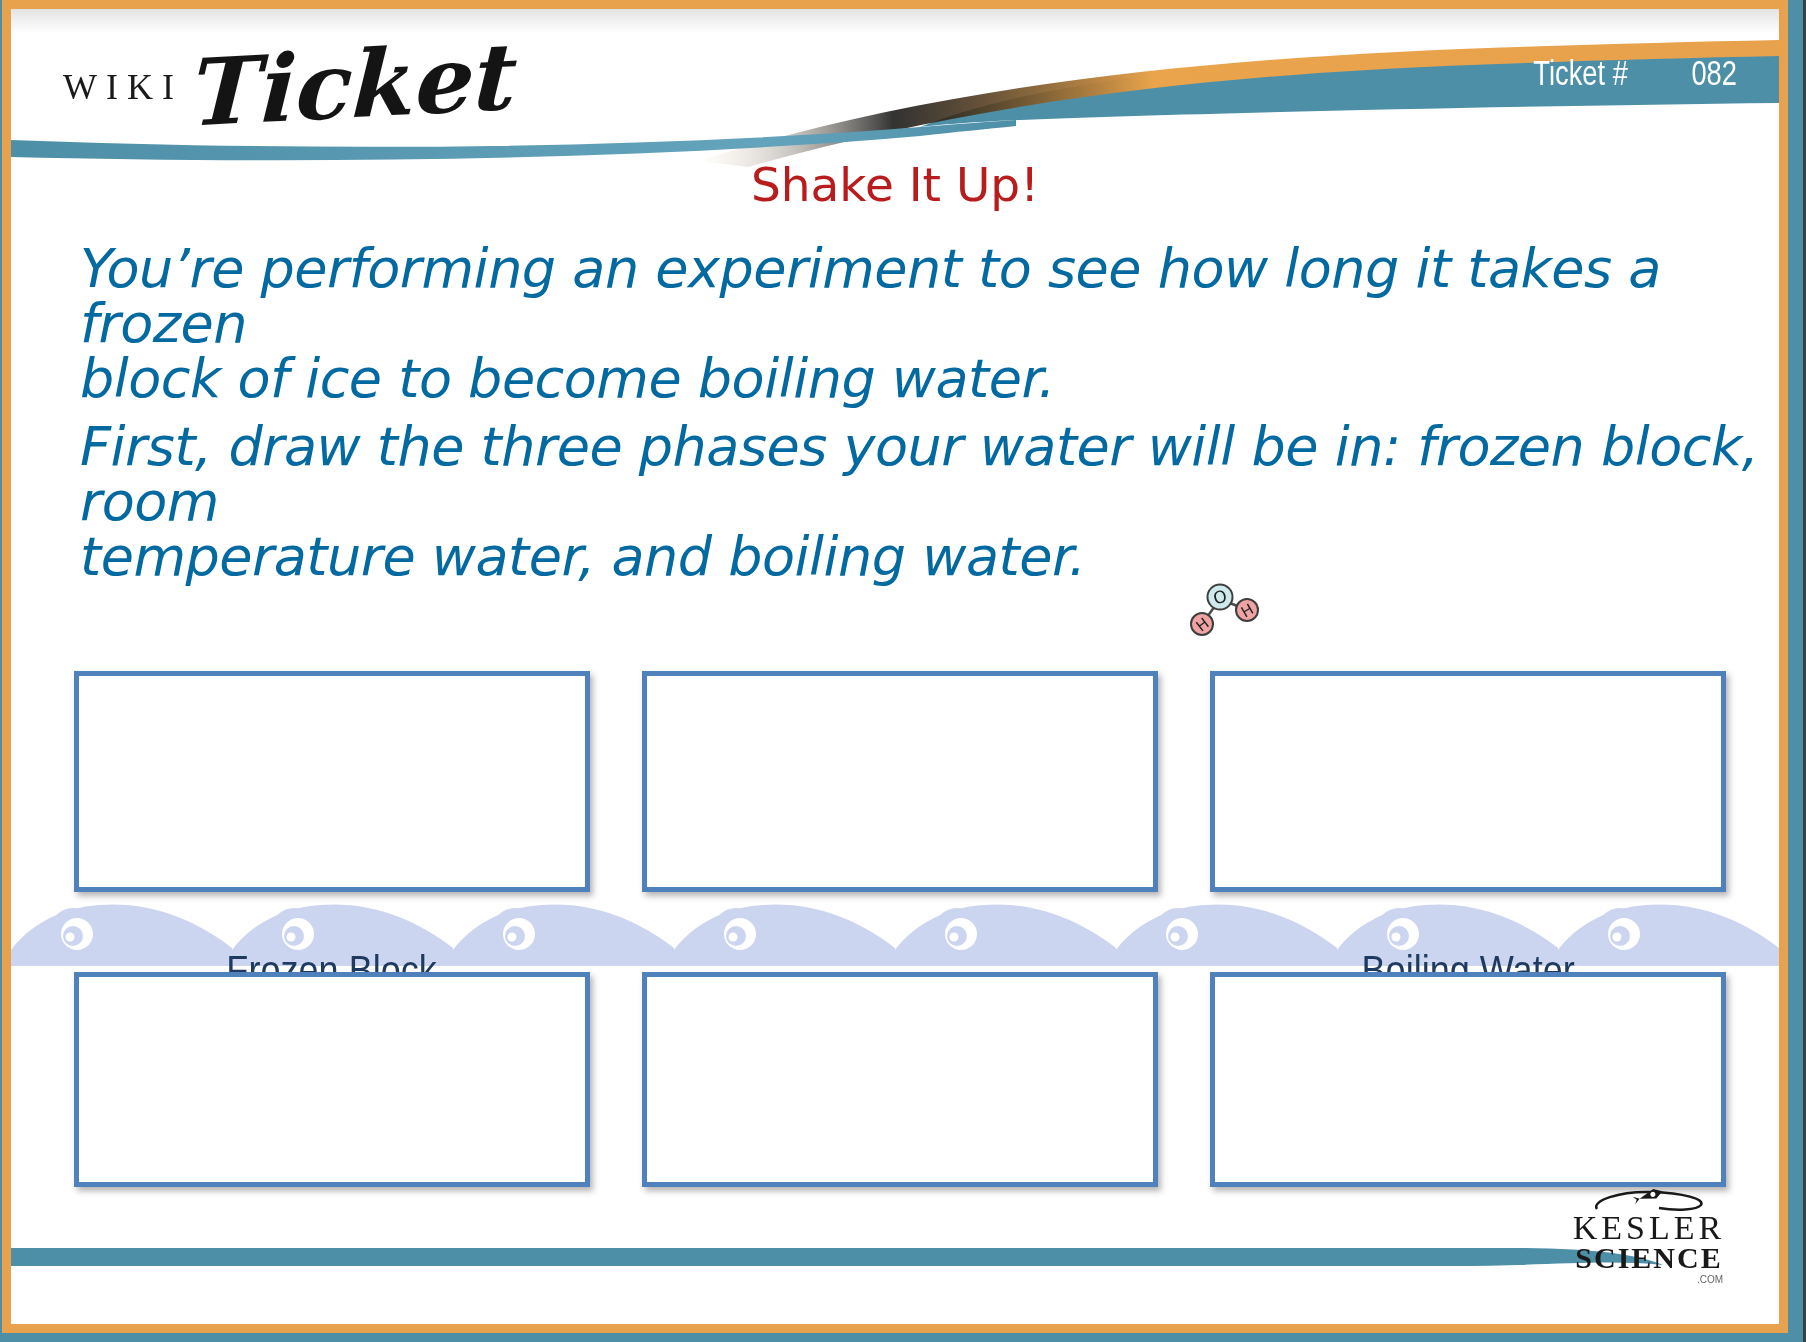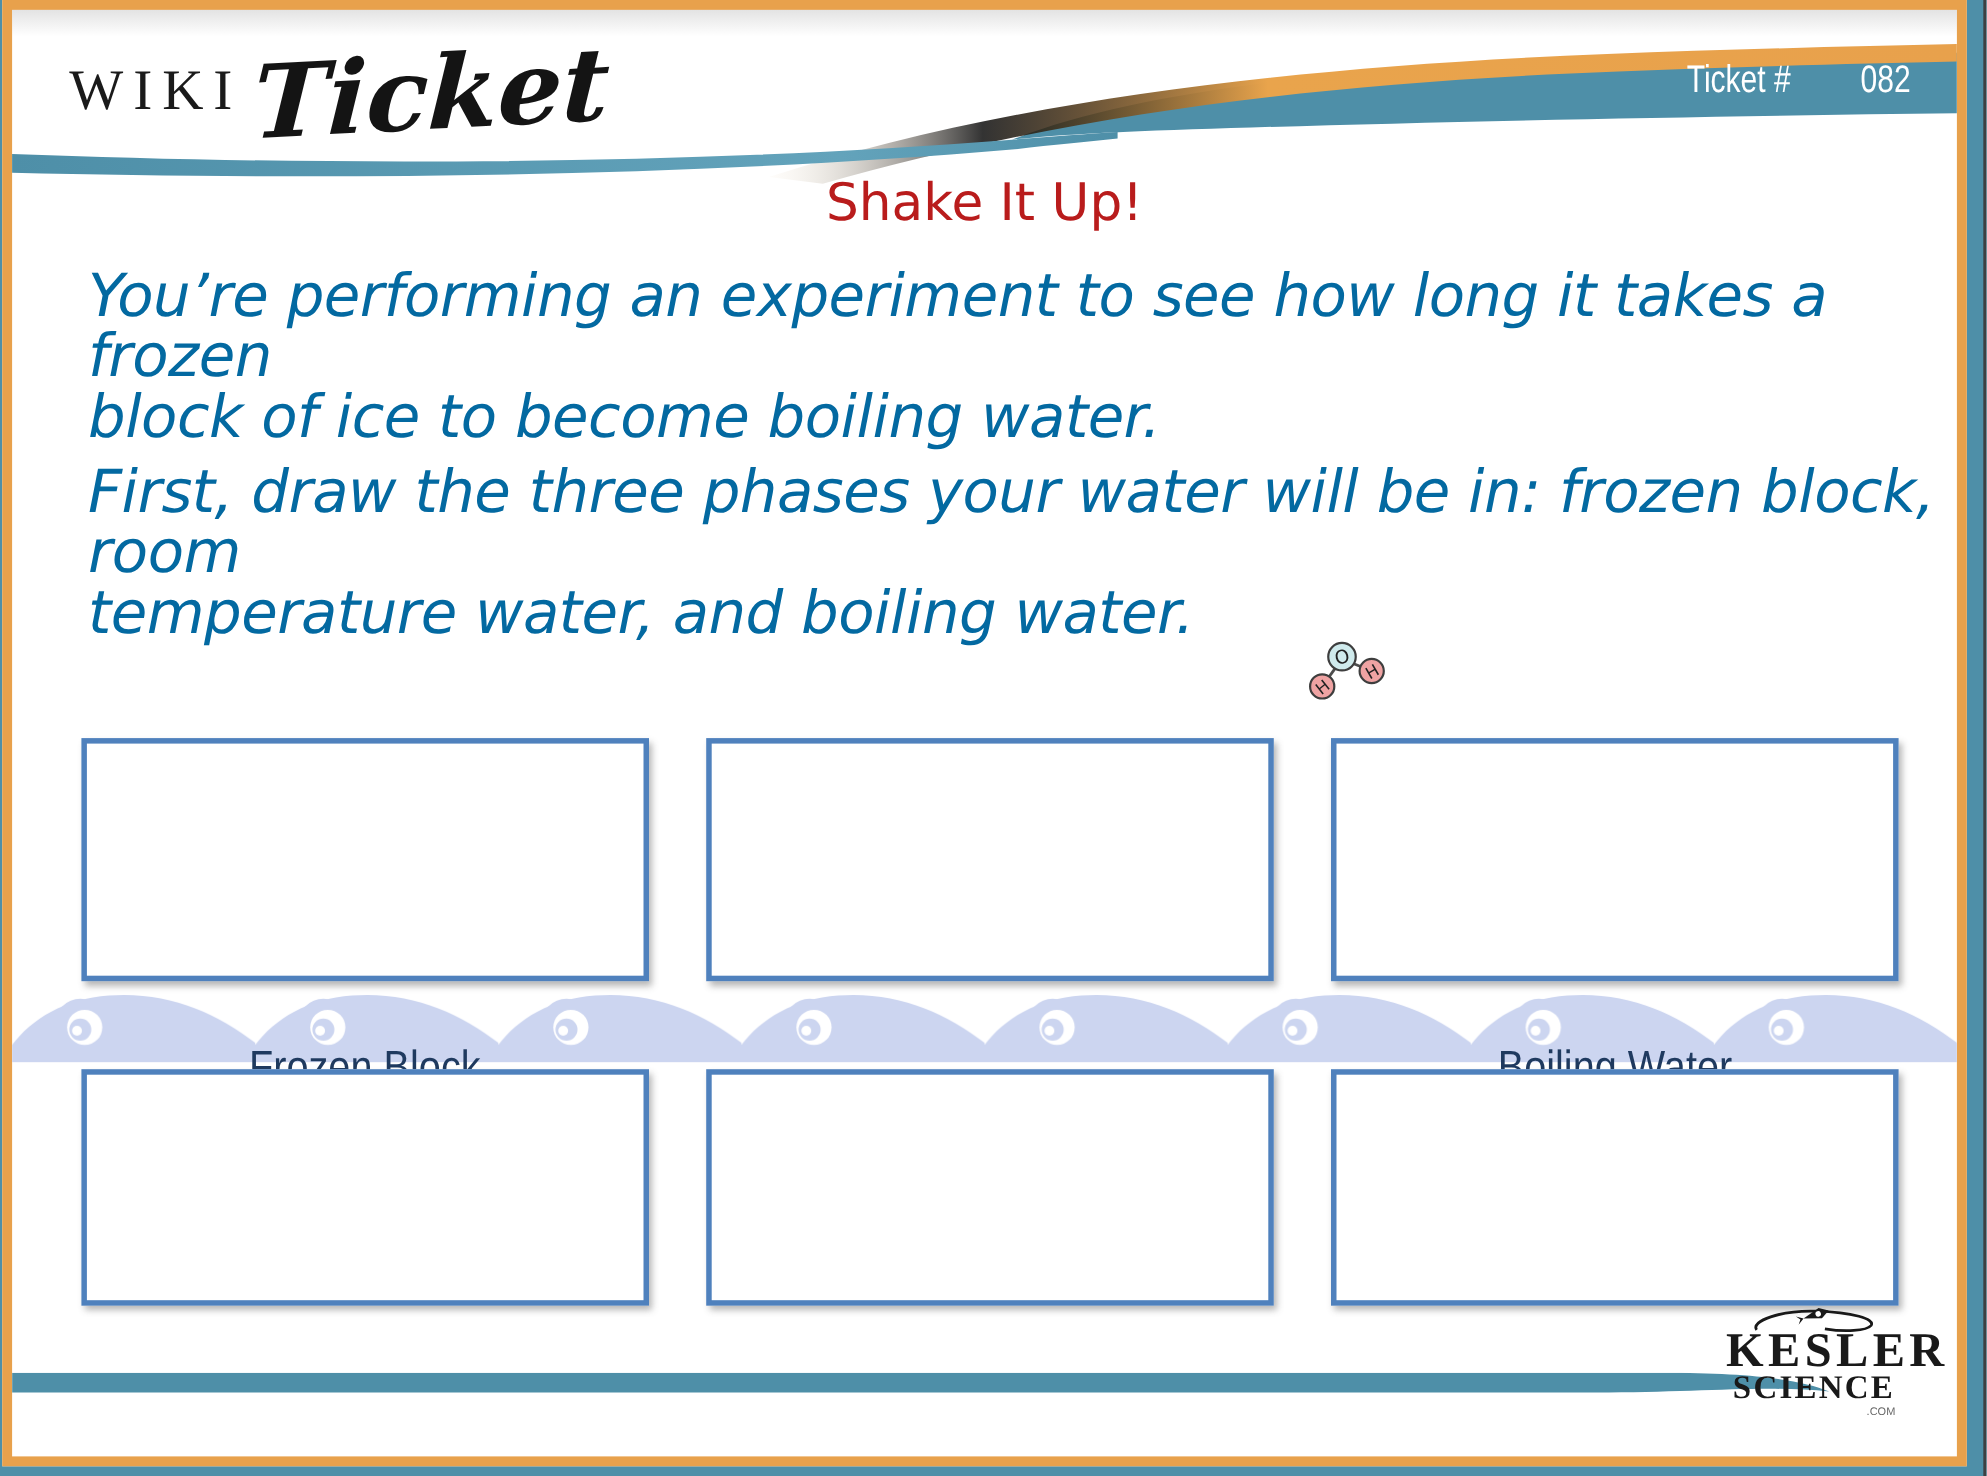--- a/index.html
+++ b/index.html
@@ -15,21 +15,21 @@
     position:absolute; left:2px; top:0; width:1786px; height:1333px;
     background:#ffffff; border:9px solid #E8A14C; z-index:1;
   }
   .content { position:absolute; inset:0; width:1768px; height:1315px; }
   .top-shade { position:absolute; left:0; top:0; width:100%; height:24px;
     background:linear-gradient(#d7d7d7,rgba(255,255,255,0)); opacity:.7; }
 
   
   .header-svg { position:absolute; left:0; top:0; width:1768px; height:210px; }
   .wiki-logo { position:absolute; left:52px; top:22px; white-space:nowrap; }
-  .wiki-word { font-family:"Liberation Serif", serif; font-size:52px; letter-spacing:9px; color:#1a1a1a; vertical-align:18px; }
+  .wiki-word { font-family:"Liberation Serif", serif; font-size:36px; letter-spacing:9px; color:#1a1a1a; vertical-align:18px; }
   .ticket-script { font-family:"DejaVu Serif", serif; font-style:italic; font-weight:bold;
     font-size:92px; color:#141414; display:inline-block; transform:rotate(-3deg) skewX(-6deg); margin-left:10px; }
   .ticket-no-wrap { position:absolute; right:36px; top:44px; color:#ffffff;
     font-family:"Liberation Sans", sans-serif; font-size:35px; white-space:nowrap; }
   .cond { display:inline-block; transform:scaleX(0.78); transform-origin:center; }
   .ticket-no-wrap .num { margin-left:34px; }
 
   .page-title { position:absolute; left:0; top:148px; width:100%; text-align:center;
     font-size:47px; color:#b91c1c; }
 
@@ -51,21 +51,21 @@
   .panel-label { position:absolute; top:899px; height:52px; line-height:52px; text-align:center;
     font-family:"Liberation Sans", sans-serif; font-size:41px; color:#1F3A5F; white-space:nowrap;margin-top:36px; }
   .panel-label .cond { transform:scaleX(0.88); }
   .pl1 { left:63px; width:516px; } .pl2 { left:631px; width:516px; } .pl3 { left:1199px; width:516px; }
 
   
   .footer-band-svg { position:absolute; left:0; top:1239px; width:1768px; height:20px; }
   .brand { position:absolute; right:50px; top:1178px; width:160px; text-align:center;
     font-family:"Liberation Serif", serif; color:#191919; z-index:5; }
   .brand-swirl { display:block; margin:0 auto; }
-  .brand-l1 { font-size:44px; font-weight:bold; letter-spacing:4px; line-height:30px; }
+  .brand-l1 { font-size:34px; font-weight:normal; letter-spacing:4px; line-height:30px; }
   .brand-l2 { font-size:30px; font-weight:bold; letter-spacing:2px; line-height:30px; }
   .brand-suffix { display:block; text-align:right; font-family:"Liberation Sans", sans-serif;
     font-size:10px; color:#666; margin-top:1px; margin-right:6px; }
 
   .copyright-bar { position:absolute; left:0; top:1269px; width:1768px; height:36px;
     background:linear-gradient(90deg,#E8A14C 0%,#EAAB5E 16%,#F9E8D2 38%,#FDFDFD 50%,#EFF4F6 62%,#BBD0DA 78%,#6C9FB3 90%,#4E8FA8 97%);
     color:#ffffff; font-family:"Liberation Sans", sans-serif; font-size:27px; line-height:36px; }
   .copyright-bar .copy { position:absolute; left:14px; top:0; }
   .copyright-bar .date { position:absolute; right:22px; top:0; }
 </style>

